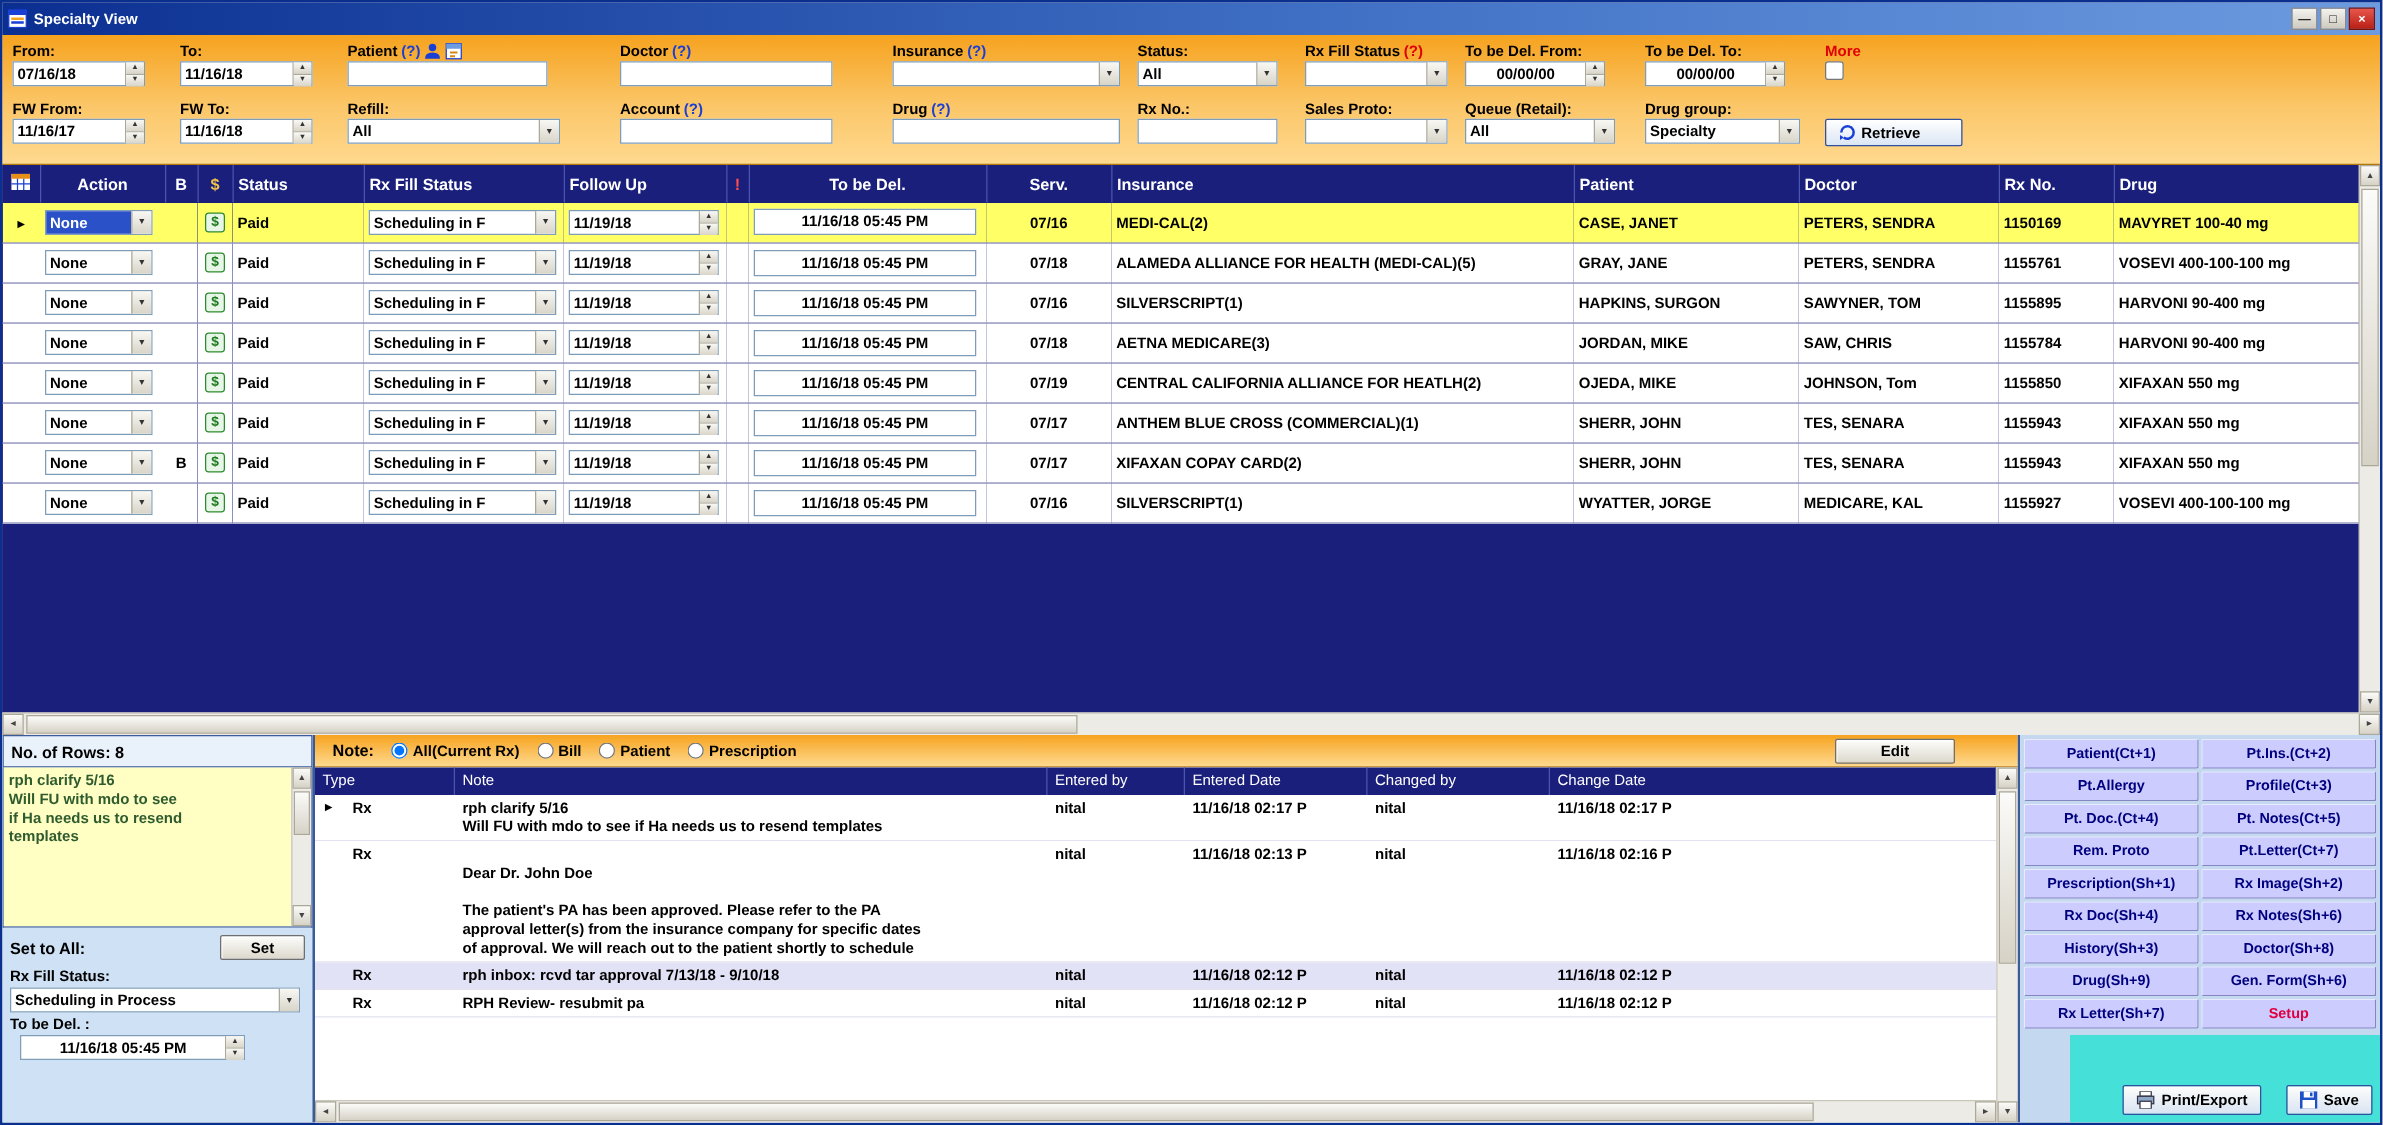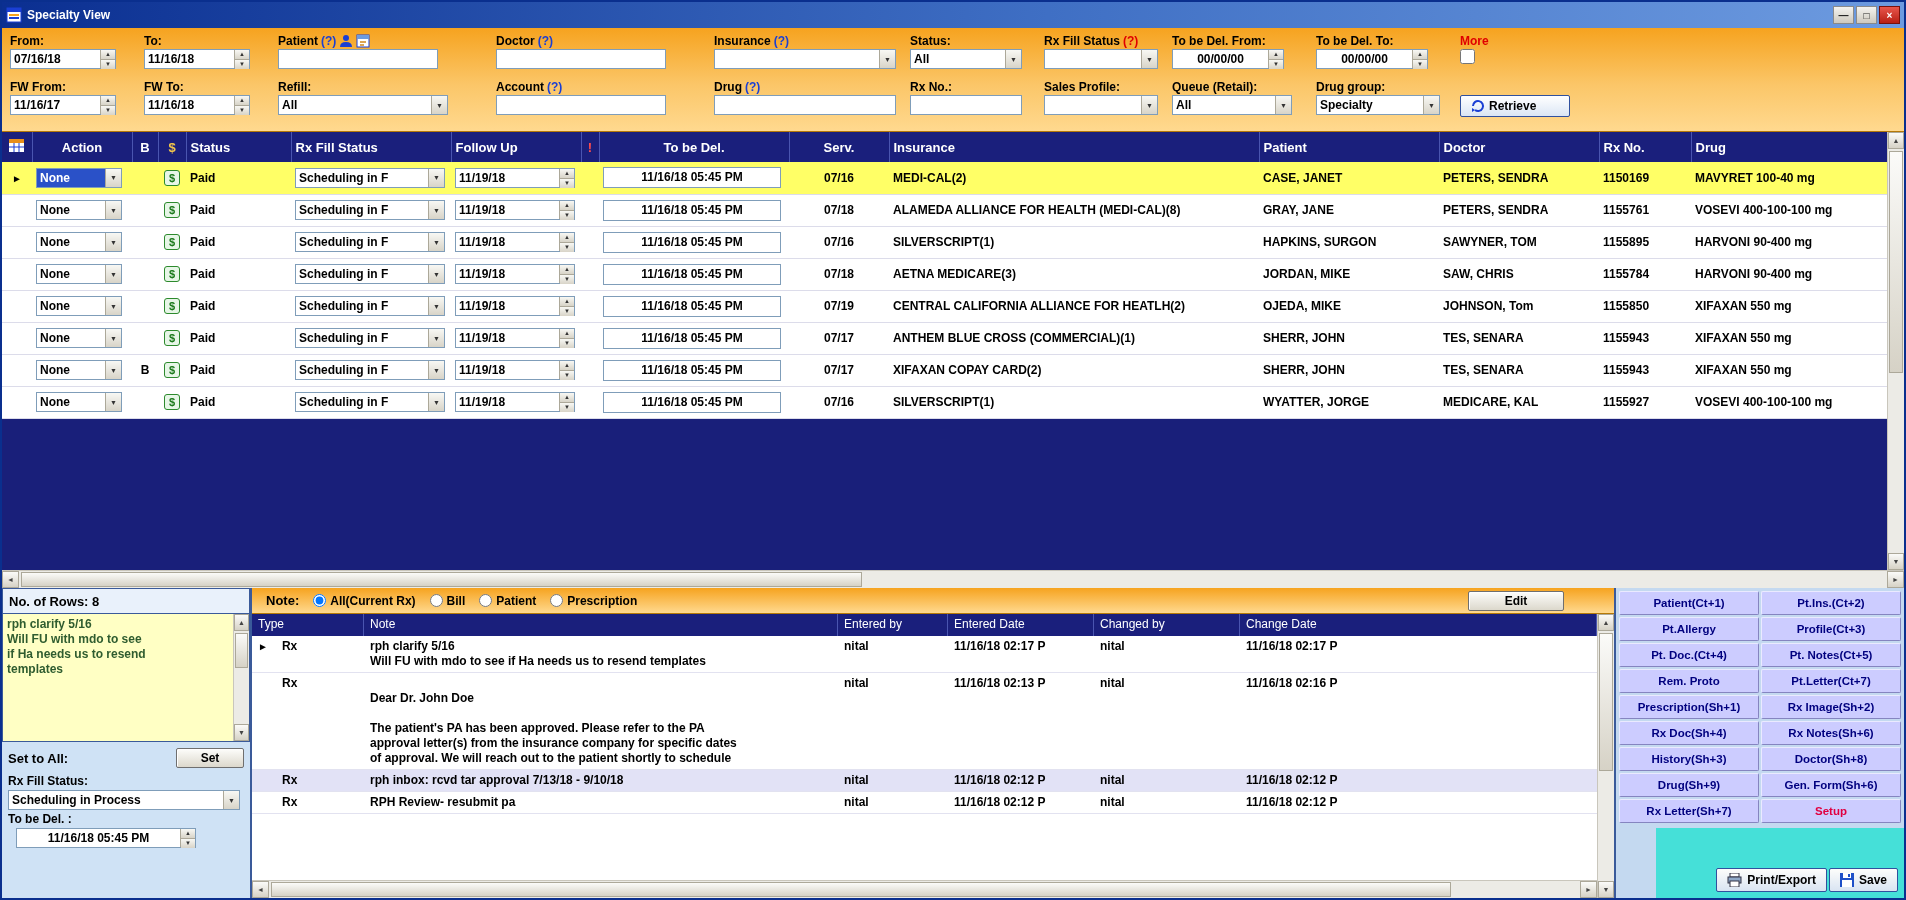--- a/index.html
+++ b/index.html
@@ -122,21 +122,21 @@
   .notes-hscroll .sb-thumb { top:1px; bottom:1px; left:2px; width:90%; }
 
   
   .right-panel { width:288px; flex:0 0 auto; background:#c4d9f0; position:relative; padding:3px; }
   .rp-grid { display:grid; grid-template-columns:1fr 1fr; gap:2px; }
   .rp-btn { height:24px; background:#ccccff; border:1px solid; border-color:#eaeaff #8585c0 #8585c0 #eaeaff;
             border-radius:2px; color:#00007f; font-weight:bold; font-size:11.5px; display:flex; align-items:center;
             justify-content:center; white-space:nowrap; overflow:hidden; }
   .rp-btn.accent { color:#e00040; }
   .cyan-block { position:absolute; right:0; bottom:0; width:248px; height:70px; background:#45e0d8;
-                display:flex; align-items:flex-end; justify-content:flex-end; gap:2px; padding:6px; }
+                display:flex; align-items:flex-end; justify-content:flex-end; gap:20px; padding:6px; }
   .io-btn { height:24px; display:inline-flex; align-items:center; gap:5px; padding:0 10px;
             background:linear-gradient(#fdfdfb,#d9e4f2); border:1px solid #31519e; border-radius:2px;
             font-weight:bold; font-size:12px; color:#000; }
 </style>
 </head>
 <body>
 
 <div class="window">
 
   <div class="titlebar">
@@ -316,21 +316,21 @@
         <div class="tbox" style="width:182px"><span></span></div>
       </div>
       <div class="fcell">
         <div class="flabel">
             <span>Rx No.:</span>
           </div>
         <div class="tbox" style="width:112px"><span></span></div>
       </div>
       <div class="fcell">
         <div class="flabel">
-            <span>Sales Profile:</span>
+            <span>Sales Proto:</span>
           </div>
         <div class="combo" style="width:114px">
           <span class="ctxt"></span>
             <span class="cbtn">▼</span>
         </div>
       </div>
       <div class="fcell">
         <div class="flabel">
             <span>Queue (Retail):</span>
           </div>
@@ -462,21 +462,21 @@
                   <span class="sval">11/19/18</span>
                   <span class="sbtns">
                     <span>▲</span>
                     <span>▼</span>
                   </span>
                 </span>
               </td>
               <td class="c-ex"></td>
               <td class="c-tbd"><span class="inset">11/16/18 05:45 PM</span></td>
               <td class="c-serv">07/18</td>
-              <td class="c-ins">ALAMEDA ALLIANCE FOR HEALTH (MEDI-CAL)(8)</td>
+              <td class="c-ins">ALAMEDA ALLIANCE FOR HEALTH (MEDI-CAL)(5)</td>
               <td class="c-pat">GRAY, JANE</td>
               <td class="c-doc">PETERS, SENDRA</td>
               <td class="c-rx">1155761</td>
               <td class="c-drug">VOSEVI 400-100-100 mg</td>
             </tr>
             <tr>
               <td class="c-ind"></td>
               <td class="c-act">
                 <span class="combo">
                   <span class="ctxt">None</span>

